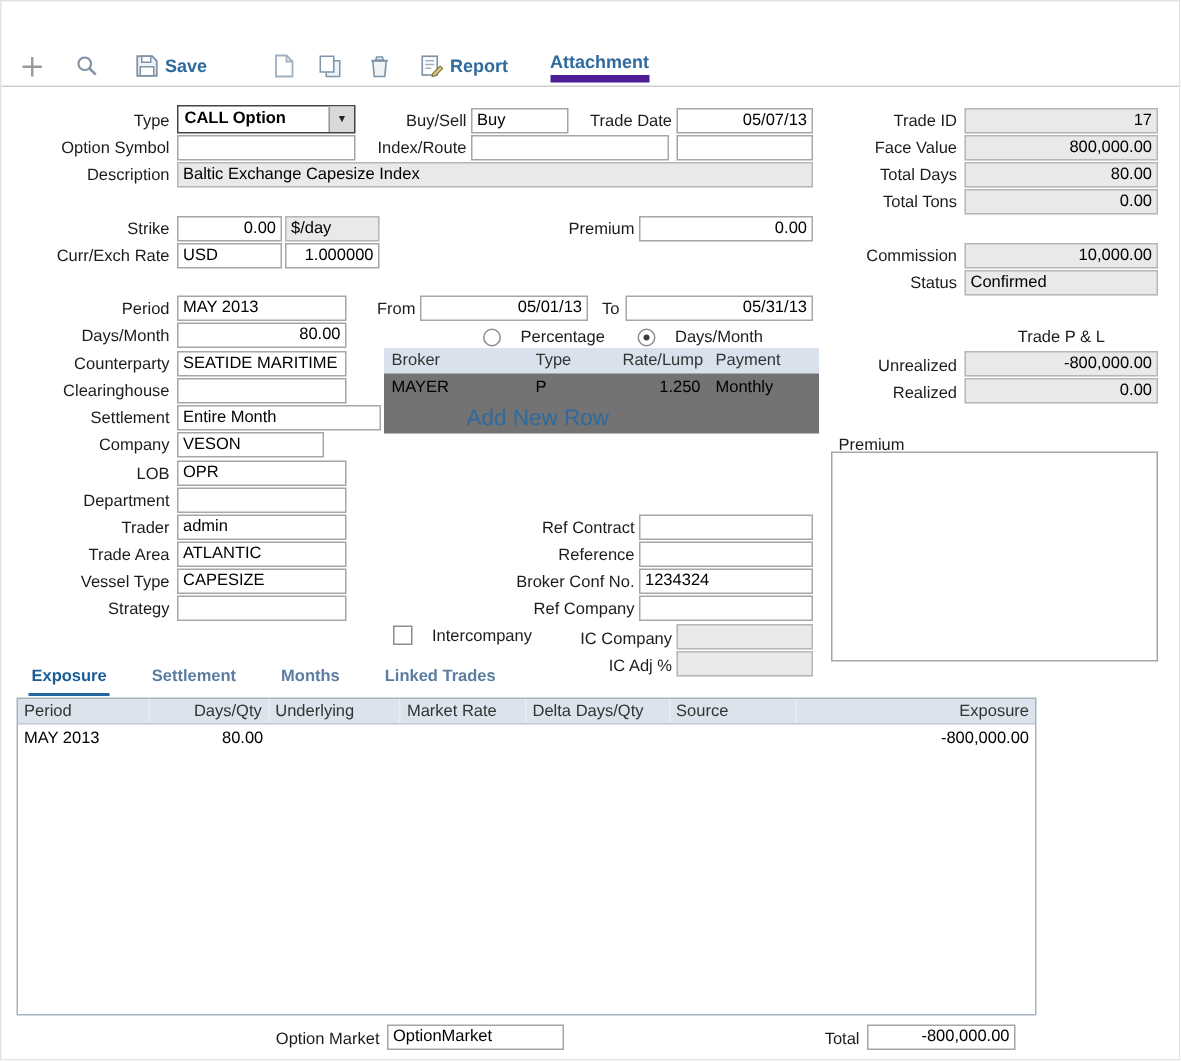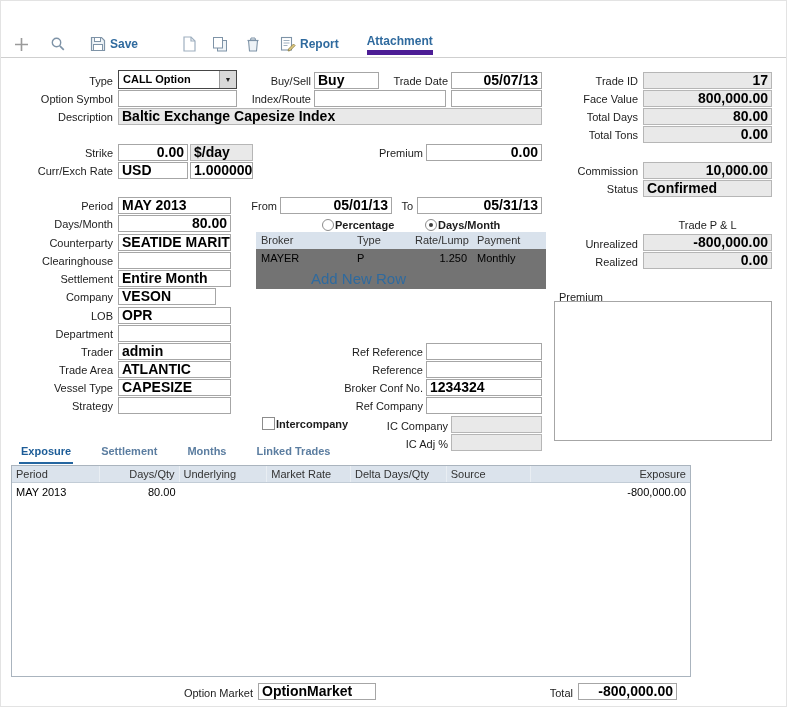--- a/index.html
+++ b/index.html
@@ -8,30 +8,30 @@
   .page { position:relative; width:787px; height:707px; background:#fff; overflow:hidden; border:1px solid #e3e3e3; }
   .title { position:absolute; left:10px; top:5px; font-size:16px; font-weight:bold; color:#000; }
   .toolbar { position:absolute; left:0; top:30px; width:100%; height:27px; border-bottom:1px solid #cfcfcf; display:flex; align-items:center; }
   .tbtn { display:flex; align-items:center; gap:4px; height:23px; padding:0 6px; cursor:default; }
   .tbtn-label { font-size:12px; font-weight:bold; color:#2f6a9e; white-space:nowrap; }
   .underlined { border-bottom:5px solid #4c1d95; padding-bottom:2px; }
   .icon { display:flex; align-items:center; }
   .lbl { position:absolute; height:16px; line-height:16px; font-size:11px; color:#1c1c1c; text-align:right; white-space:nowrap; }
   .llbl { text-align:left; }
   .clbl { text-align:center; }
-  .fld { position:absolute; height:17px; line-height:15px; font-size:14px; color:#000; background:#fff; border:1px solid #a6a6a6; padding:0 3px; white-space:nowrap; overflow:hidden;font-weight:bold; }
+  .fld { position:absolute; height:17px; line-height:15px; font-size:11px; color:#000; background:#fff; border:1px solid #a6a6a6; padding:0 3px; white-space:nowrap; overflow:hidden; }
   .ro { background:#e9e9e9; border-color:#b6b6b6; }
   .num { text-align:right; }
   .combo { position:absolute; height:19px; border:1px solid #454545; background:#fff; display:flex; align-items:stretch; }
   .combo-text { flex:1; font-size:11px; font-weight:bold; line-height:17px; padding:0 4px; white-space:nowrap; overflow:hidden; }
   .combo-arrow { width:17px; background:#d9d9d9; border-left:1px solid #9a9a9a; font-size:7px; color:#222; display:flex; align-items:center; justify-content:center; }
   .radio { display:inline-block; width:12px; height:12px; border:1px solid #8c8c8c; border-radius:50%; background:#fff; vertical-align:middle; position:relative; }
   .radio.checked::after { content:""; position:absolute; left:3px; top:3px; width:4px; height:4px; border-radius:50%; background:#3d3d3d; }
   .checkbox { display:inline-block; width:13px; height:13px; border:1px solid #8c8c8c; background:#fff; vertical-align:middle; }
-  .rlabel { font-size:11px; color:#1c1c1c; vertical-align:middle; margin-left:1px;font-weight:bold; }
+  .rlabel { font-size:11px; color:#1c1c1c; vertical-align:middle; margin-left:13px; }
   .radio-item { position:absolute; height:15px; display:flex; align-items:center; }
   .link { position:absolute; font-size:15px; color:#2f6a9e; cursor:pointer; }
   .bpanel { position:absolute; left:255px; top:231px; width:290px; height:57px; background:#737373; }
   .bhead { display:flex; height:17px; background:#d9e2ec; }
   .bh { font-size:11px; color:#333; line-height:17px; padding:0 5px; white-space:nowrap; overflow:hidden; }
   .brow { display:flex; height:19px; }
   .bc { font-size:11px; color:#000; line-height:19px; padding:0 5px; white-space:nowrap; overflow:hidden; }
   .tabs { position:absolute; left:18px; top:444px; height:19px; display:flex; gap:26px; }
   .tab { font-size:11px; font-weight:bold; color:#5b7da0; padding:0 2px 3px; cursor:default; white-space:nowrap; }
   .tab.active { color:#1c5c97; border-bottom:2px solid #2566a0; }
@@ -140,36 +140,36 @@
   <div class="fld" style="left:117px;top:89px;width:119px"></div>
   <div class="fld ro" style="left:117px;top:107px;width:424px">Baltic Exchange Capesize Index</div>
   <div class="fld num" style="left:117px;top:143px;width:70px">0.00</div>
   <div class="fld ro" style="left:189px;top:143px;width:63px">$/day</div>
   <div class="fld" style="left:117px;top:161px;width:70px">USD</div>
   <div class="fld num" style="left:189px;top:161px;width:63px">1.000000</div>
   <div class="fld" style="left:117px;top:196px;width:113px">MAY 2013</div>
   <div class="fld num" style="left:117px;top:214px;width:113px">80.00</div>
   <div class="fld" style="left:117px;top:233px;width:113px">SEATIDE MARITIME</div>
   <div class="fld" style="left:117px;top:251px;width:113px"></div>
-  <div class="fld" style="left:117px;top:269px;width:113px">Entire Month</div>
+  <div class="fld" style="left:117px;top:269px;width:136px">Entire Month</div>
   <div class="fld" style="left:117px;top:287px;width:98px">VESON</div>
   <div class="fld" style="left:117px;top:306px;width:113px">OPR</div>
   <div class="fld" style="left:117px;top:324px;width:113px"></div>
   <div class="fld" style="left:117px;top:342px;width:113px">admin</div>
   <div class="fld" style="left:117px;top:360px;width:113px">ATLANTIC</div>
   <div class="fld" style="left:117px;top:378px;width:113px">CAPESIZE</div>
   <div class="fld" style="left:117px;top:396px;width:113px"></div>
 
   <div class="lbl" style="left:240px;top:72px;width:70px">Buy/Sell</div>
   <div class="lbl" style="left:377px;top:72px;width:70px">Trade Date</div>
   <div class="lbl" style="left:240px;top:90px;width:70px">Index/Route</div>
   <div class="lbl" style="left:340px;top:144px;width:82px">Premium</div>
   <div class="lbl" style="left:240px;top:197px;width:36px">From</div>
   <div class="lbl" style="left:392px;top:197px;width:20px">To</div>
-  <div class="lbl" style="left:340px;top:343px;width:82px">Ref Reference</div>
+  <div class="lbl" style="left:340px;top:343px;width:82px">Ref Contract</div>
   <div class="lbl" style="left:340px;top:361px;width:82px">Reference</div>
   <div class="lbl" style="left:330px;top:379px;width:92px">Broker Conf No.</div>
   <div class="lbl" style="left:340px;top:397px;width:82px">Ref Company</div>
   <div class="lbl" style="left:360px;top:417px;width:87px">IC Company</div>
   <div class="lbl" style="left:360px;top:435px;width:87px">IC Adj %</div>
 
   <div class="fld" style="left:313px;top:71px;width:65px">Buy</div>
   <div class="fld num" style="left:450px;top:71px;width:91px">05/07/13</div>
   <div class="fld" style="left:313px;top:89px;width:132px"></div>
   <div class="fld" style="left:450px;top:89px;width:91px"></div>

